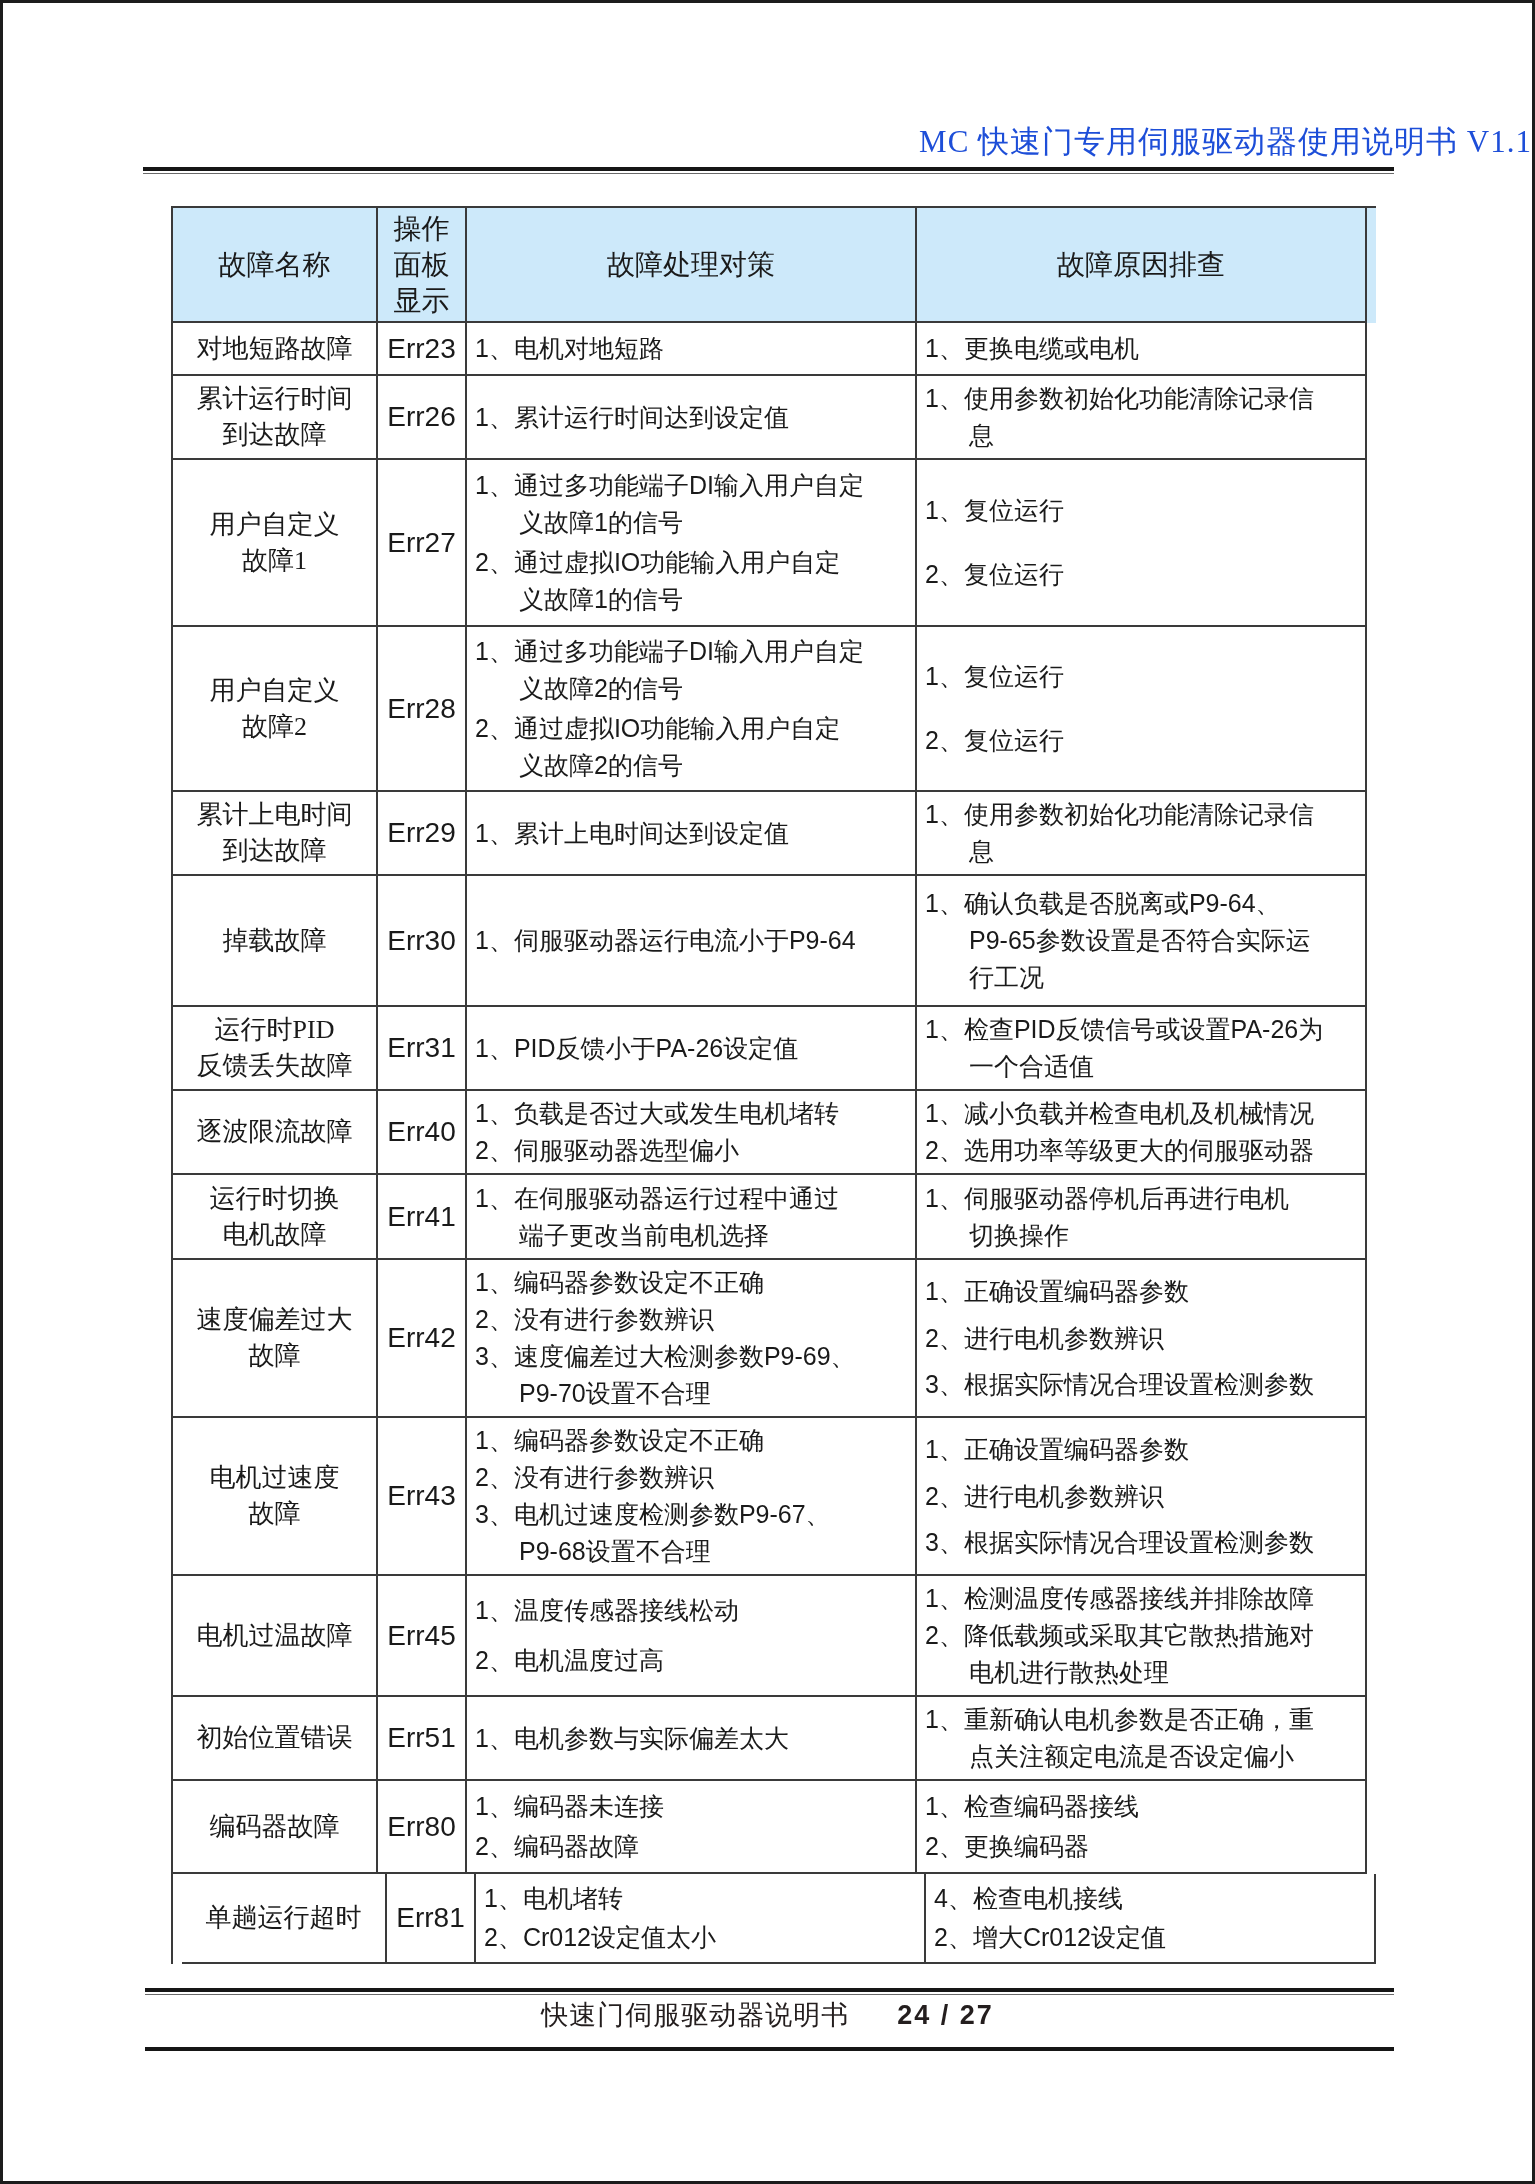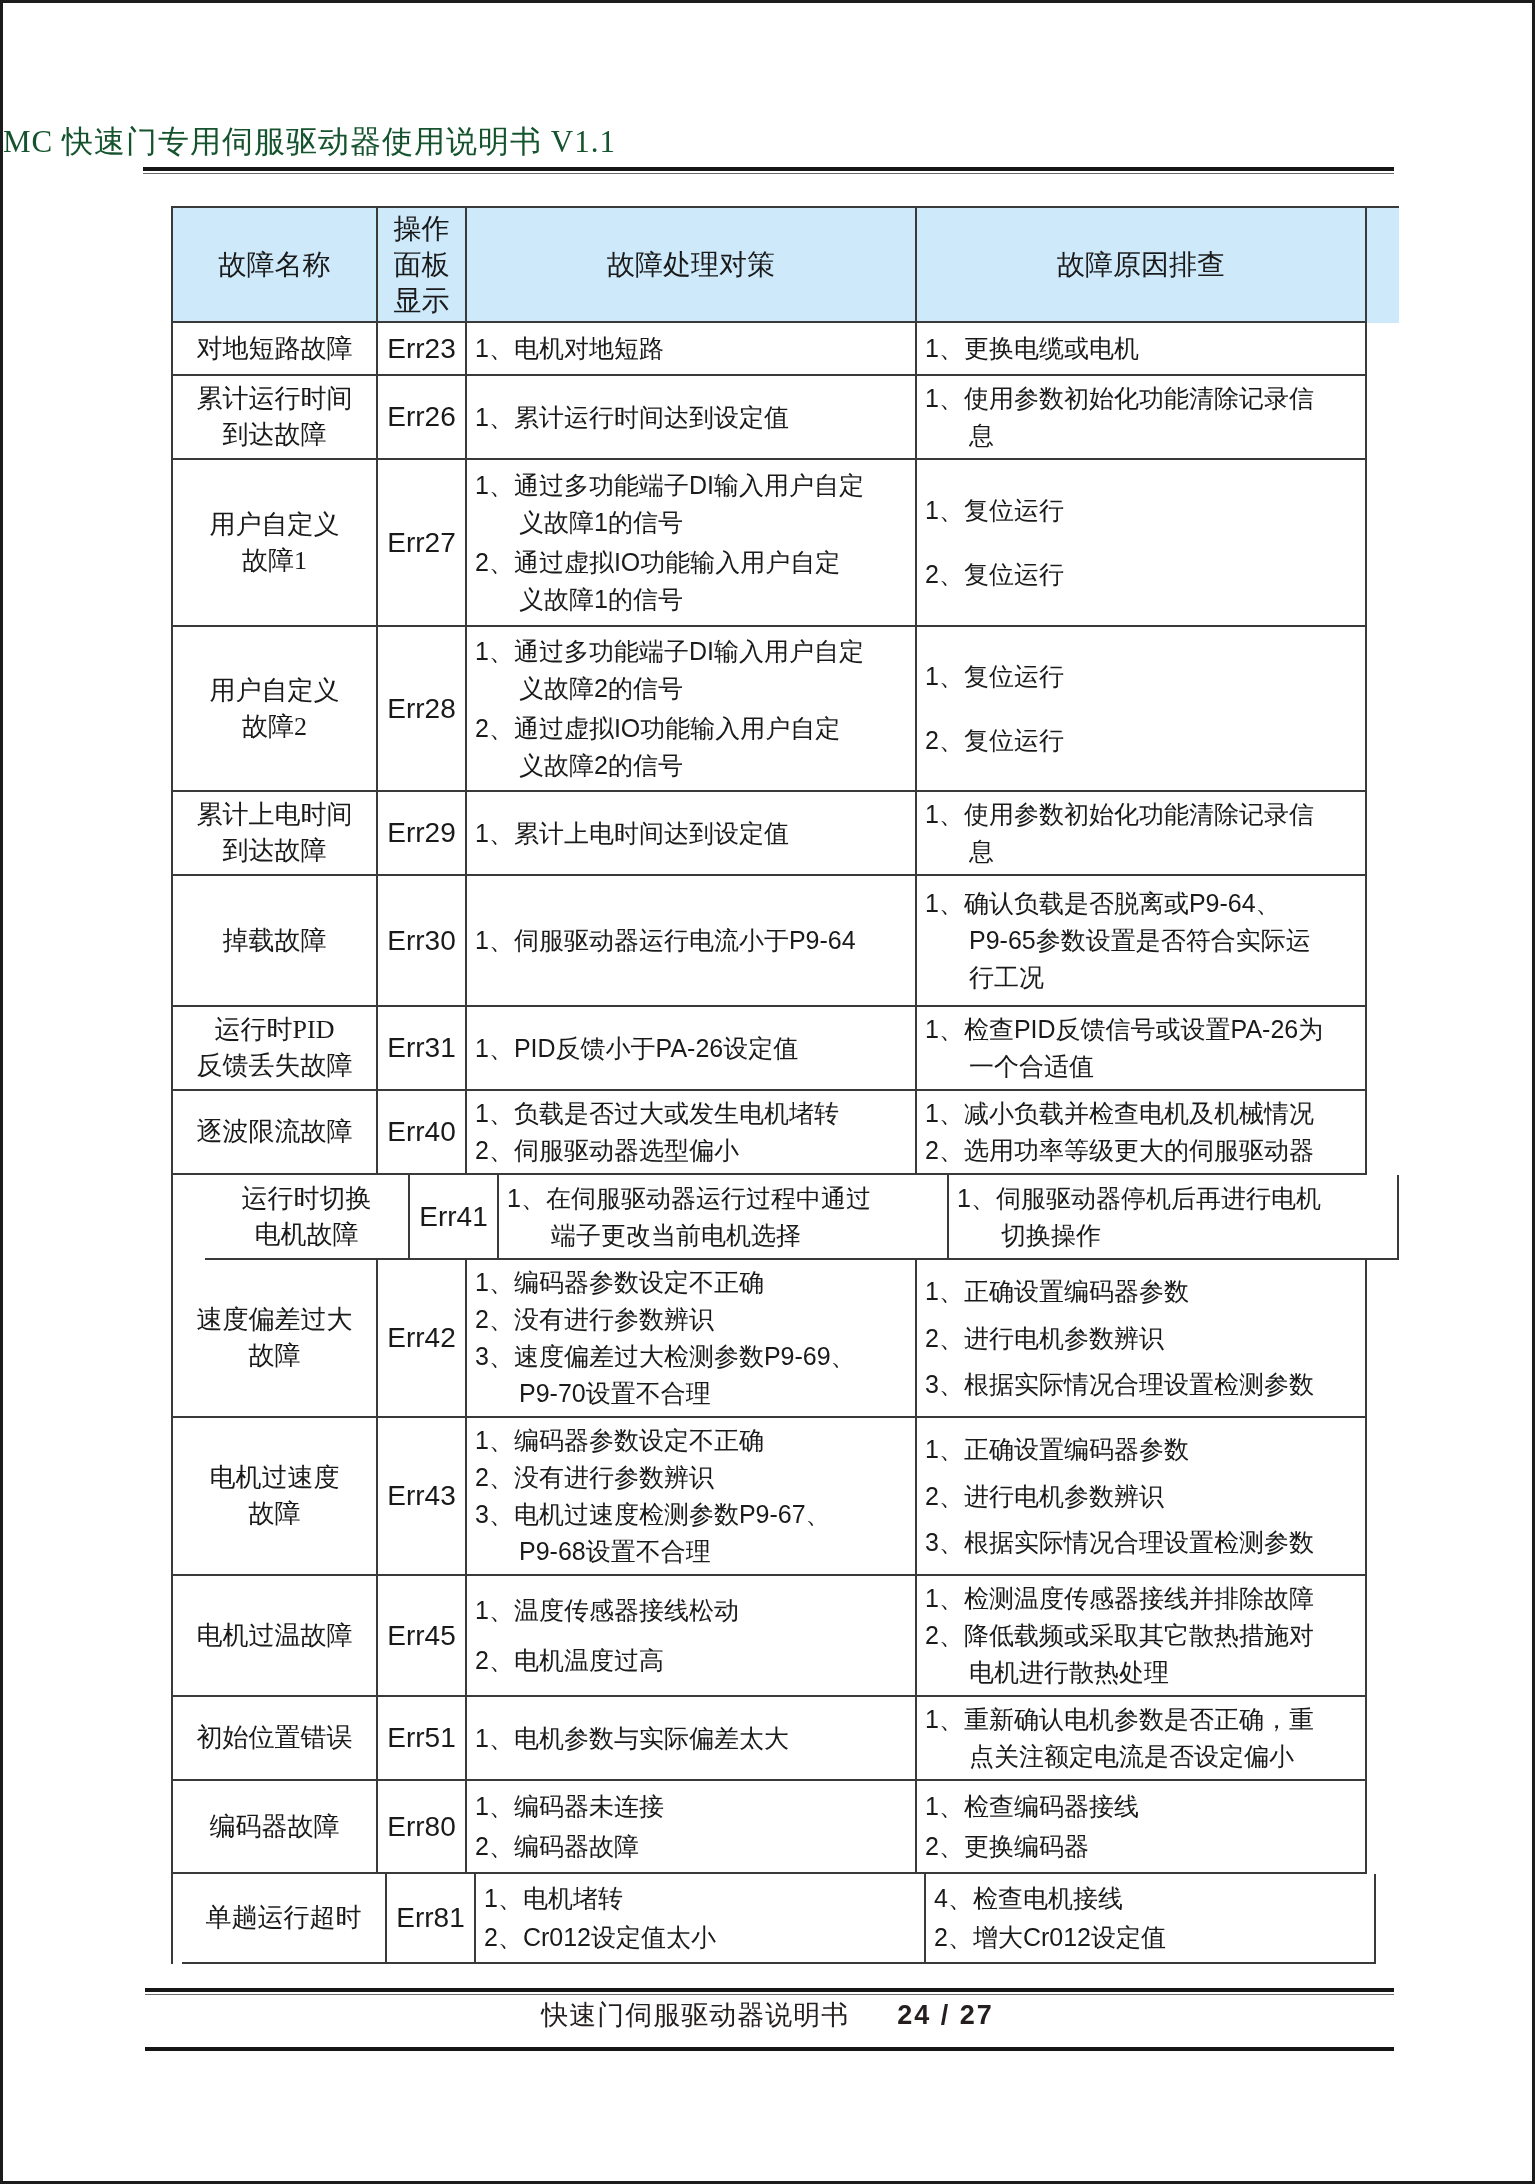--- a/index.html
+++ b/index.html
@@ -8,24 +8,24 @@
     width:1535px;height:2184px;
     background:#ffffff;
     border:3px solid #1c1c1c;
     box-sizing:border-box;
     overflow:hidden;
     color:#1a1a1a;
     font-family:"Liberation Sans", sans-serif;
   }
   .doc-title{
     position:absolute;top:118px;left:0;width:100%;
-    text-align:left;
+    text-align:right;
     font-family:"Liberation Serif", serif;
     font-size:31px;letter-spacing:1px;
-    color:#14532d;
+    color:#1d4ed8;
     white-space:nowrap;
   }
   .rule-double{
     position:absolute;left:140px;width:1251px;height:2px;
     border-top:4px solid #161616;
     border-bottom:1px solid #6a6a6a;
   }
   .rule-thick{
     position:absolute;left:142px;width:1249px;height:0;
     border-top:4px solid #161616;
@@ -197,21 +197,21 @@
           <div class="t-cell cell-code">Err40</div>
           <div class="t-cell cell-items">
             <div class="item">1、负载是否过大或发生电机堵转</div>
             <div class="item">2、伺服驱动器选型偏小</div>
           </div>
           <div class="t-cell cell-items">
             <div class="item">1、减小负载并检查电机及机械情况</div>
             <div class="item">2、选用功率等级更大的伺服驱动器</div>
           </div>
         </div>
-        <div class="t-row" style="min-height: 85px; padding-left: 32px;">
+        <div class="t-row" style="min-height: 85px;">
           <div class="t-cell cell-name">运行时切换
 电机故障</div>
           <div class="t-cell cell-code">Err41</div>
           <div class="t-cell cell-items">
             <div class="item">1、在伺服驱动器运行过程中通过
 端子更改当前电机选择</div>
           </div>
           <div class="t-cell cell-items">
             <div class="item">1、伺服驱动器停机后再进行电机
 切换操作</div>

